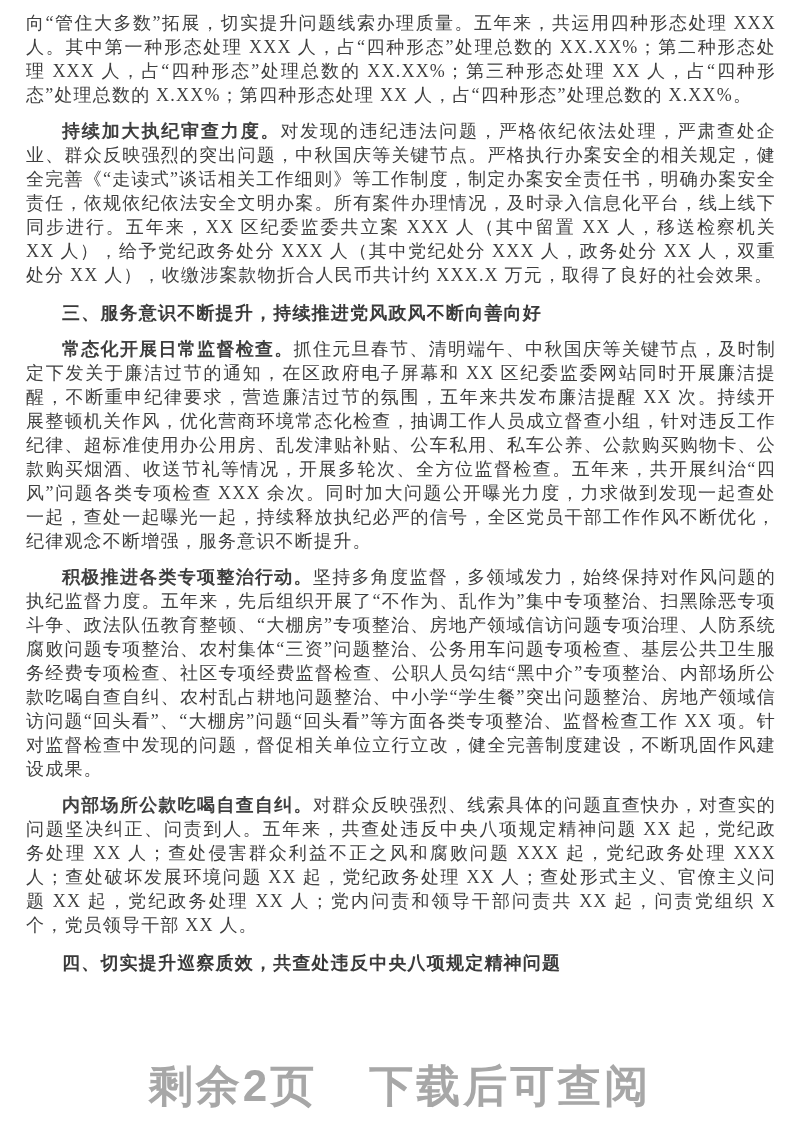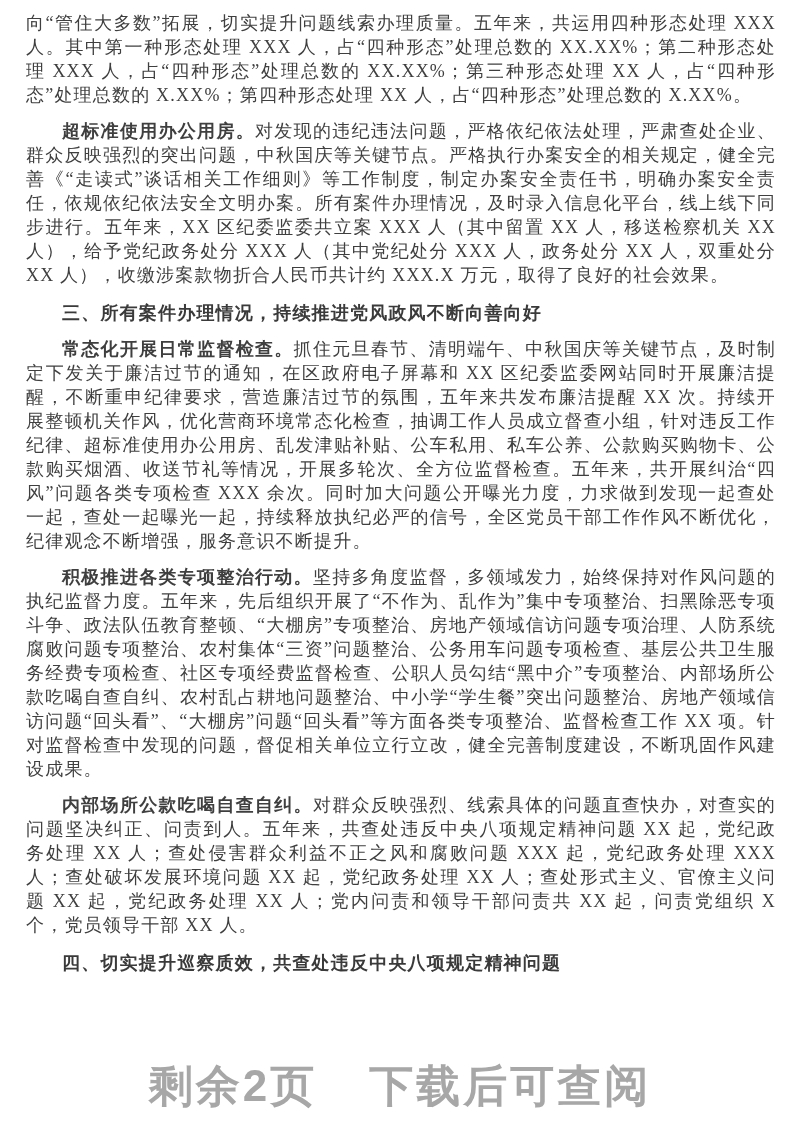--- a/index.html
+++ b/index.html
@@ -67,23 +67,23 @@
 </style>
 </head>
 <body>
 
 <div class="doc-page">
 
   <div class="doc-body">
 
     <p class="para first">向“管住大多数”拓展，切实提升问题线索办理质量。五年来，共运用四种形态处理 XXX 人。其中第一种形态处理 XXX 人，占“四种形态”处理总数的 XX.XX%；第二种形态处理 XXX 人，占“四种形态”处理总数的 XX.XX%；第三种形态处理 XX 人，占“四种形态”处理总数的 X.XX%；第四种形态处理 XX 人，占“四种形态”处理总数的 X.XX%。</p>
 
-    <p class="para indent"><span class="lead">超标准使用办公用房。</span><span>对发现的违纪违法问题，严格依纪依法处理，严肃查处企业、群众反映强烈的突出问题，中秋国庆等关键节点。严格执行办案安全的相关规定，健全完善《“走读式”谈话相关工作细则》等工作制度，制定办案安全责任书，明确办案安全责任，依规依纪依法安全文明办案。所有案件办理情况，及时录入信息化平台，线上线下同步进行。五年来，XX 区纪委监委共立案 XXX 人（其中留置 XX 人，移送检察机关 XX 人），给予党纪政务处分 XXX 人（其中党纪处分 XXX 人，政务处分 XX 人，双重处分 XX 人），收缴涉案款物折合人民币共计约 XXX.X 万元，取得了良好的社会效果。</span></p>
+    <p class="para indent"><span class="lead">持续加大执纪审查力度。</span><span>对发现的违纪违法问题，严格依纪依法处理，严肃查处企业、群众反映强烈的突出问题，中秋国庆等关键节点。严格执行办案安全的相关规定，健全完善《“走读式”谈话相关工作细则》等工作制度，制定办案安全责任书，明确办案安全责任，依规依纪依法安全文明办案。所有案件办理情况，及时录入信息化平台，线上线下同步进行。五年来，XX 区纪委监委共立案 XXX 人（其中留置 XX 人，移送检察机关 XX 人），给予党纪政务处分 XXX 人（其中党纪处分 XXX 人，政务处分 XX 人，双重处分 XX 人），收缴涉案款物折合人民币共计约 XXX.X 万元，取得了良好的社会效果。</span></p>
 
-    <h3 class="sec-heading">三、所有案件办理情况，持续推进党风政风不断向善向好</h3>
+    <h3 class="sec-heading">三、服务意识不断提升，持续推进党风政风不断向善向好</h3>
 
     <p class="para indent"><span class="lead">常态化开展日常监督检查。</span><span>抓住元旦春节、清明端午、中秋国庆等关键节点，及时制定下发关于廉洁过节的通知，在区政府电子屏幕和 XX 区纪委监委网站同时开展廉洁提醒，不断重申纪律要求，营造廉洁过节的氛围，五年来共发布廉洁提醒 XX 次。持续开展整顿机关作风，优化营商环境常态化检查，抽调工作人员成立督查小组，针对违反工作纪律、超标准使用办公用房、乱发津贴补贴、公车私用、私车公养、公款购买购物卡、公款购买烟酒、收送节礼等情况，开展多轮次、全方位监督检查。五年来，共开展纠治“四风”问题各类专项检查 XXX 余次。同时加大问题公开曝光力度，力求做到发现一起查处一起，查处一起曝光一起，持续释放执纪必严的信号，全区党员干部工作作风不断优化，纪律观念不断增强，服务意识不断提升。</span></p>
 
     <p class="para indent"><span class="lead">积极推进各类专项整治行动。</span><span>坚持多角度监督，多领域发力，始终保持对作风问题的执纪监督力度。五年来，先后组织开展了“不作为、乱作为”集中专项整治、扫黑除恶专项斗争、政法队伍教育整顿、“大棚房”专项整治、房地产领域信访问题专项治理、人防系统腐败问题专项整治、农村集体“三资”问题整治、公务用车问题专项检查、基层公共卫生服务经费专项检查、社区专项经费监督检查、公职人员勾结“黑中介”专项整治、内部场所公款吃喝自查自纠、农村乱占耕地问题整治、中小学“学生餐”突出问题整治、房地产领域信访问题“回头看”、“大棚房”问题“回头看”等方面各类专项整治、监督检查工作 XX 项。针对监督检查中发现的问题，督促相关单位立行立改，健全完善制度建设，不断巩固作风建设成果。</span></p>
 
     <p class="para indent"><span class="lead">内部场所公款吃喝自查自纠。</span><span>对群众反映强烈、线索具体的问题直查快办，对查实的问题坚决纠正、问责到人。五年来，共查处违反中央八项规定精神问题 XX 起，党纪政务处理 XX 人；查处侵害群众利益不正之风和腐败问题 XXX 起，党纪政务处理 XXX 人；查处破坏发展环境问题 XX 起，党纪政务处理 XX 人；查处形式主义、官僚主义问题 XX 起，党纪政务处理 XX 人；党内问责和领导干部问责共 XX 起，问责党组织 X 个，党员领导干部 XX 人。</span></p>
 
     <h3 class="sec-heading">四、切实提升巡察质效，共查处违反中央八项规定精神问题</h3>
 
 

